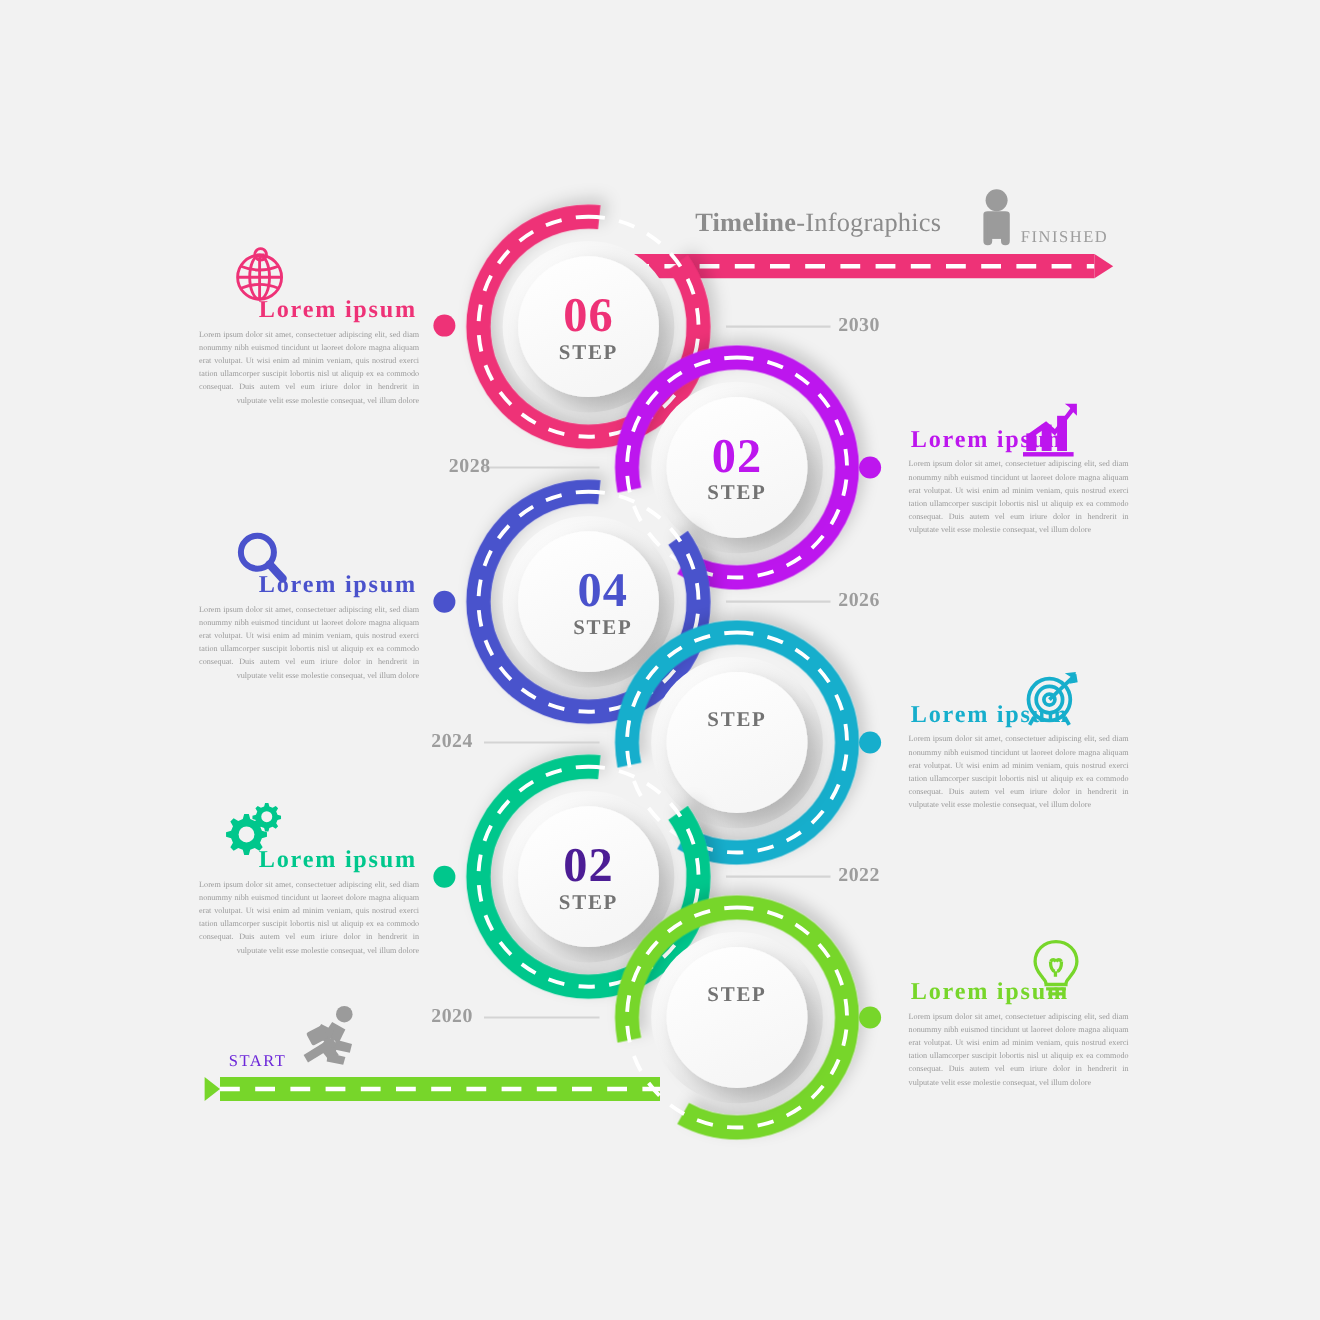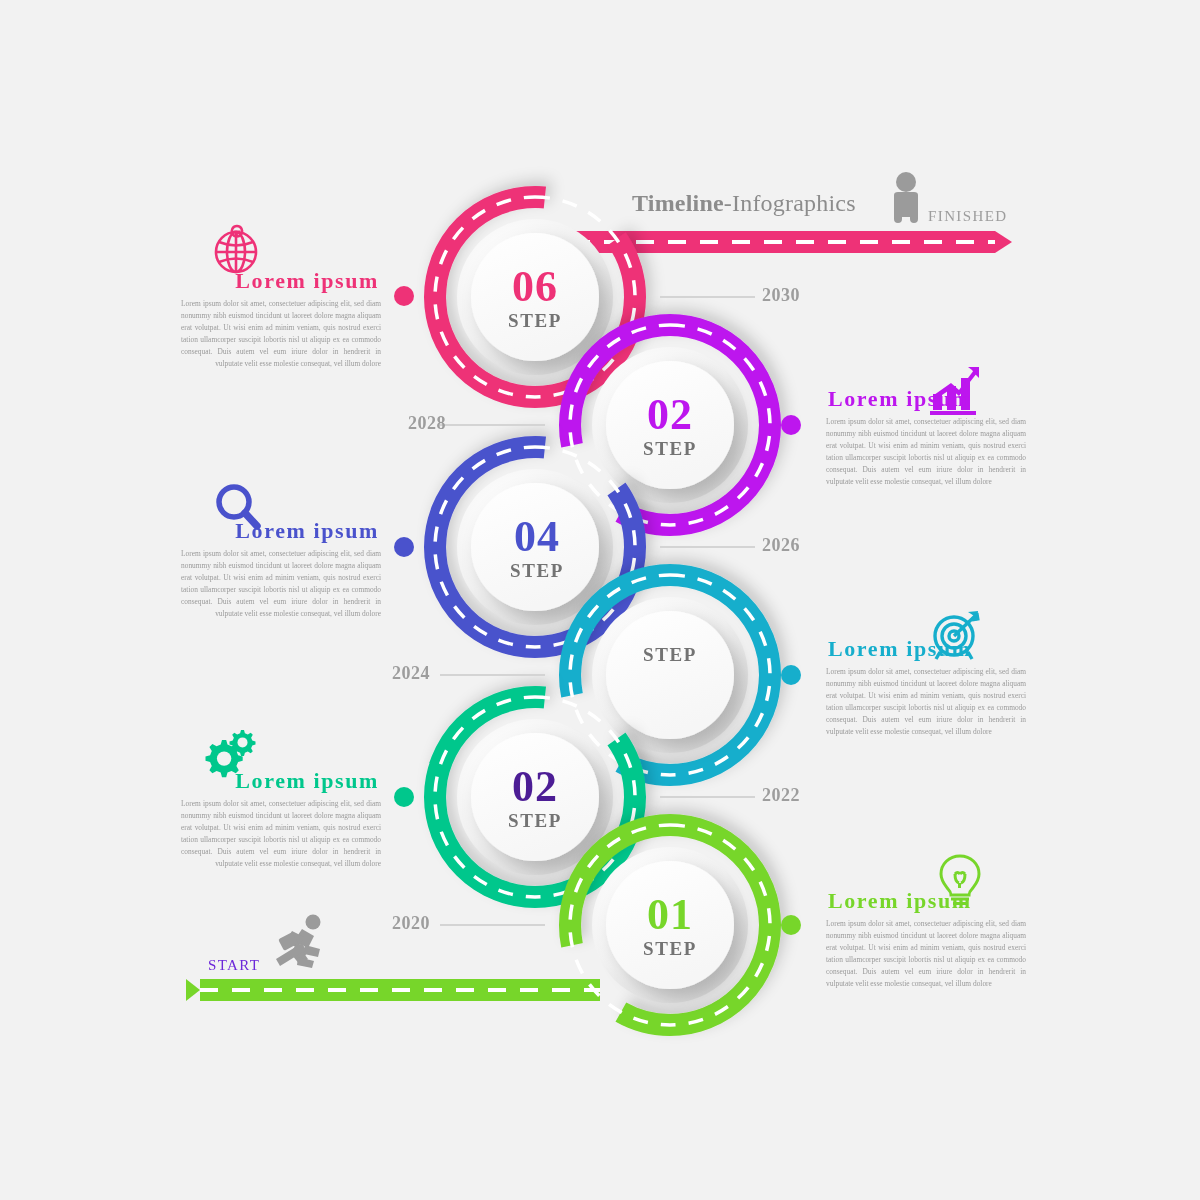--- a/index.html
+++ b/index.html
@@ -191,33 +191,32 @@
   <div class="year" style="left:392px;top:914px;">2020</div>
 
   <div class="stepnum" style="left:455px;top:265px;">
     <span class="n" style="color:#ee3277">06</span>
     <span class="s">STEP</span>
   </div>
   <div class="stepnum" style="left:590px;top:393px;">
     <span class="n" style="color:#bd16ee">02</span>
     <span class="s">STEP</span>
   </div>
-  <div class="stepnum" style="left:457px;top:515px;text-align:center;">
+  <div class="stepnum" style="left:468px;top:515px;text-align:center;">
     <span class="n" style="color:#4a52cc">04</span>
     <span class="s">STEP</span>
   </div>
   <div class="stepnum" style="left:590px;top:643px;">
     <span class="s">STEP</span>
   </div>
   <div class="stepnum" style="left:455px;top:765px;">
     <span class="n" style="color:#4c1d95">02</span>
     <span class="s">STEP</span>
   </div>
   <div class="stepnum" style="left:590px;top:893px;">
-    <span class="n" style="color:#77d62a">01</span>
     <span class="s">STEP</span>
   </div>
 
   <svg class="blk-icon" style="left:208px;top:222px;" viewBox="0 0 56 56">
     <g fill="none" stroke="#ee3277" stroke-width="2.6">
       <circle cx="28" cy="30" r="20"></circle>
       <ellipse cx="28" cy="30" rx="9" ry="20"></ellipse>
       <line x1="8" y1="30" x2="48" y2="30"></line>
       <line x1="28" y1="10" x2="28" y2="50"></line>
       <path d="M 11 20 q 17 7 34 0"></path>

